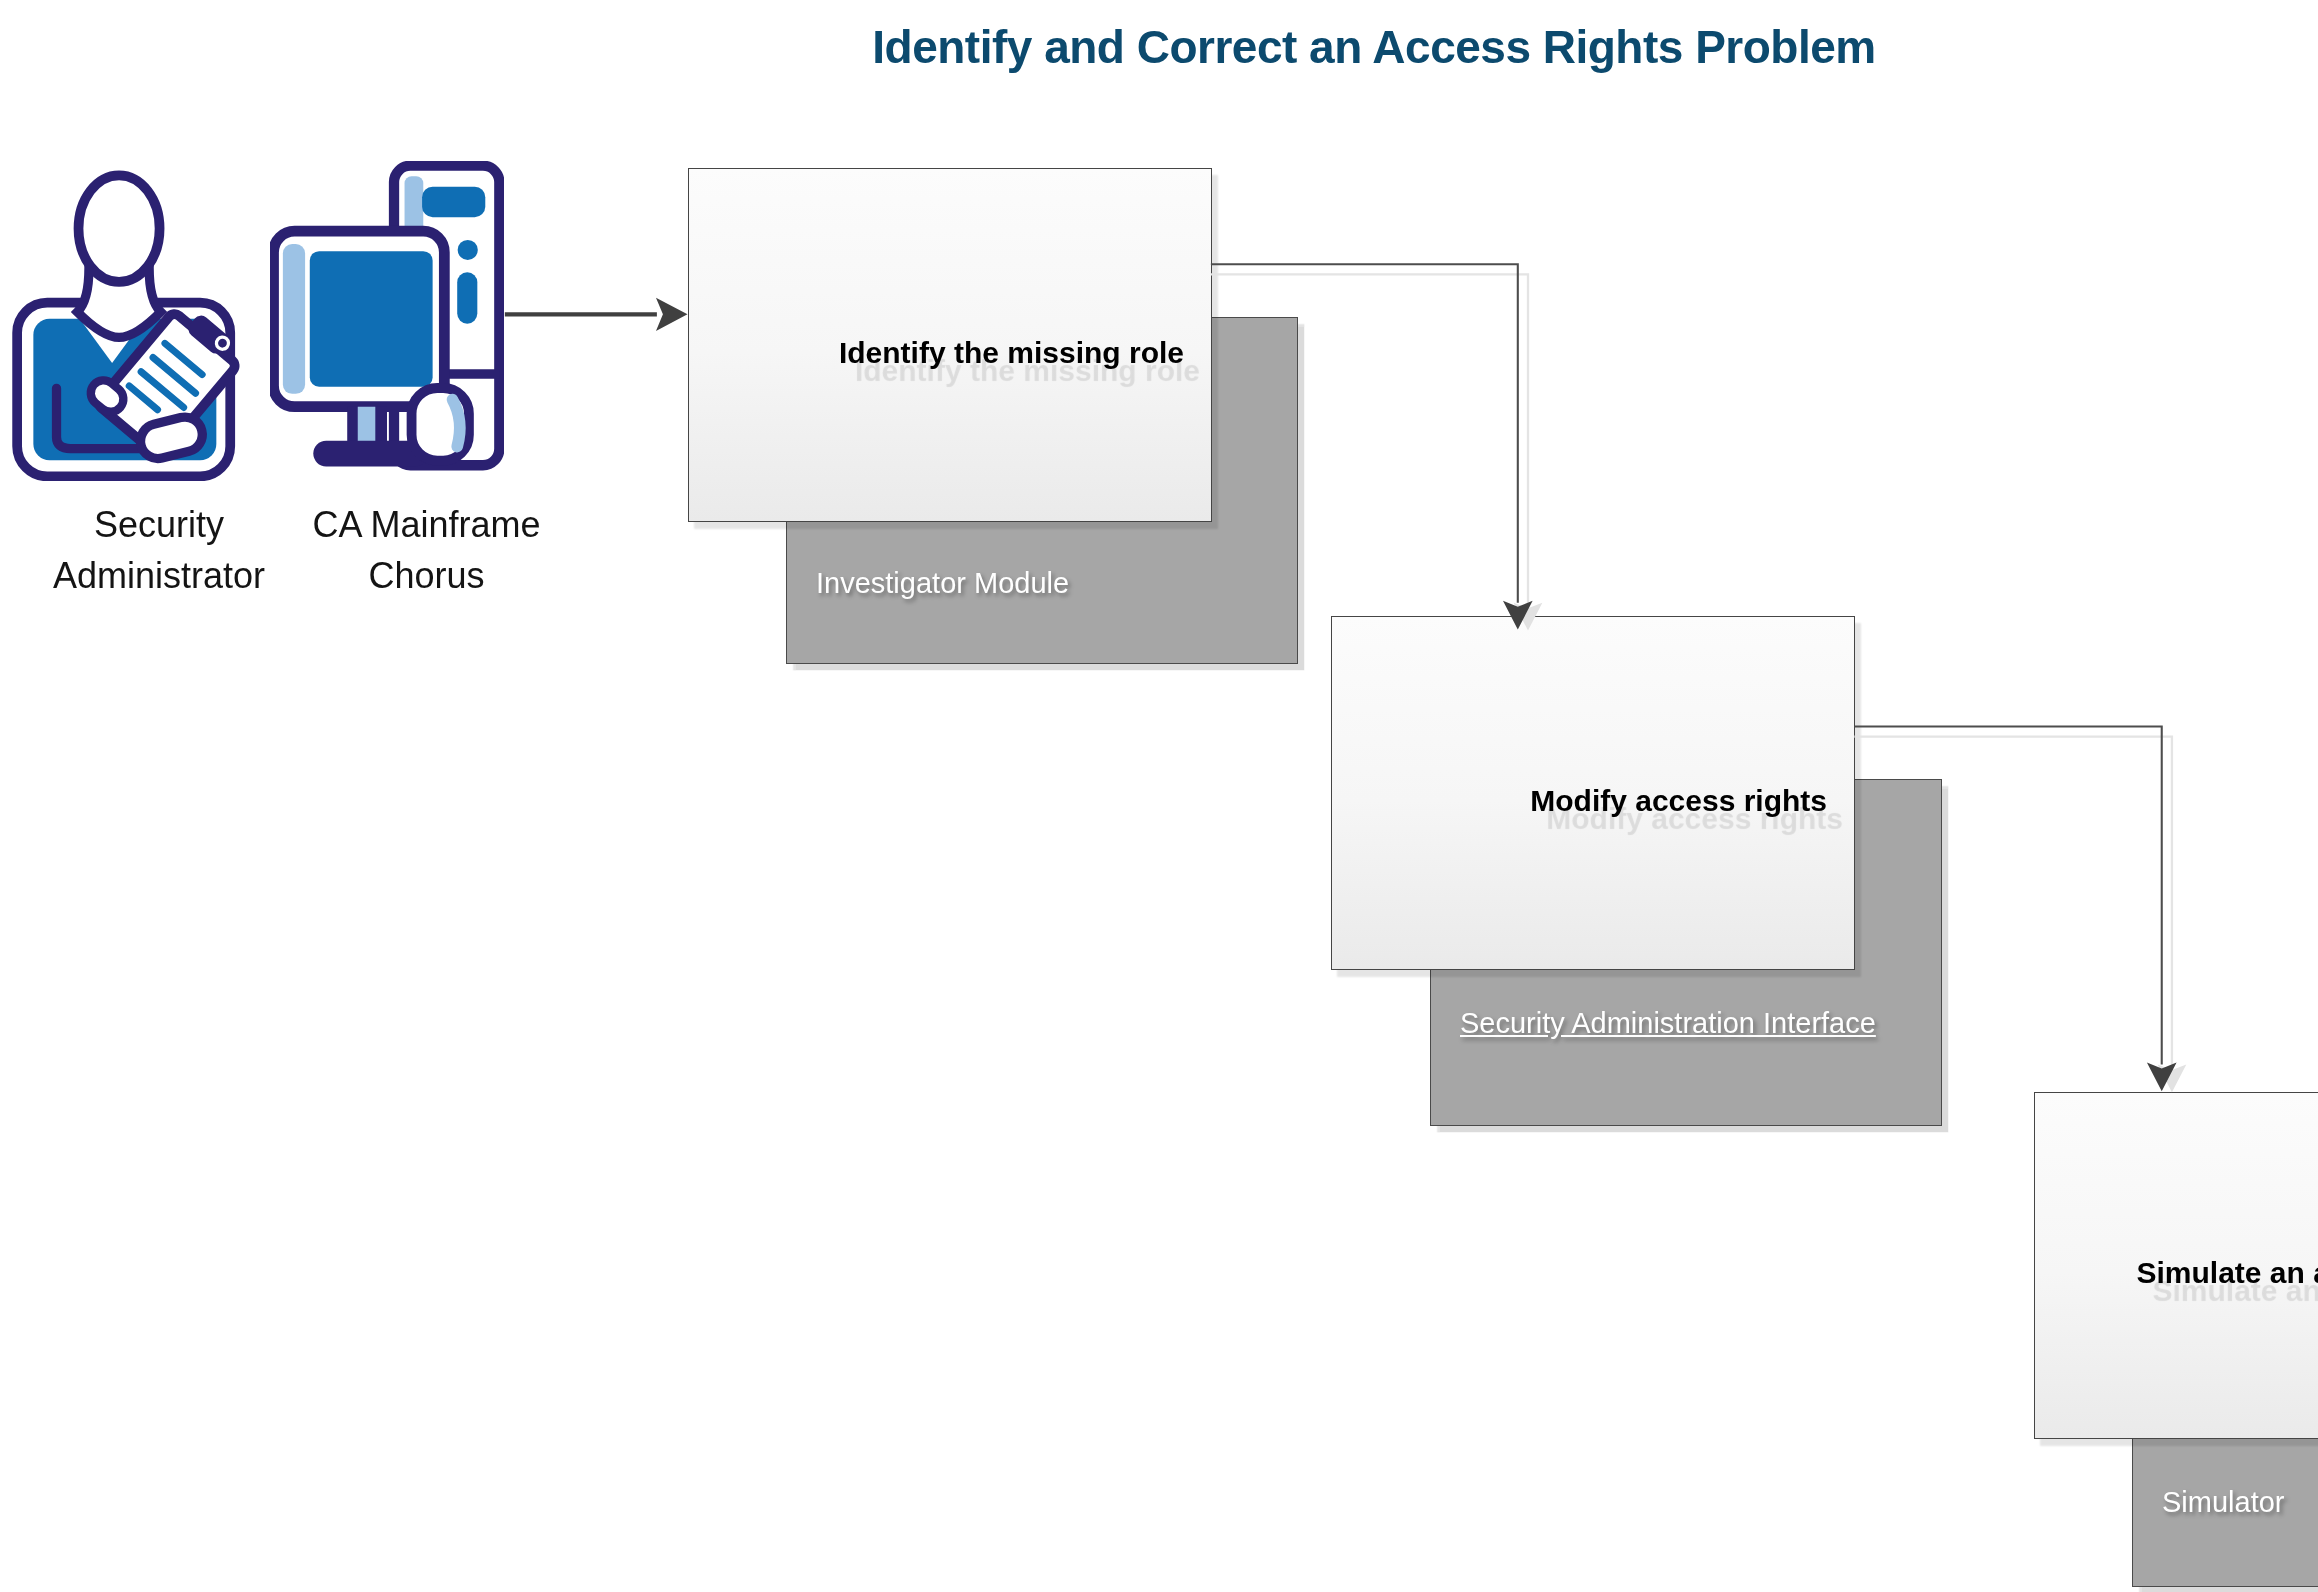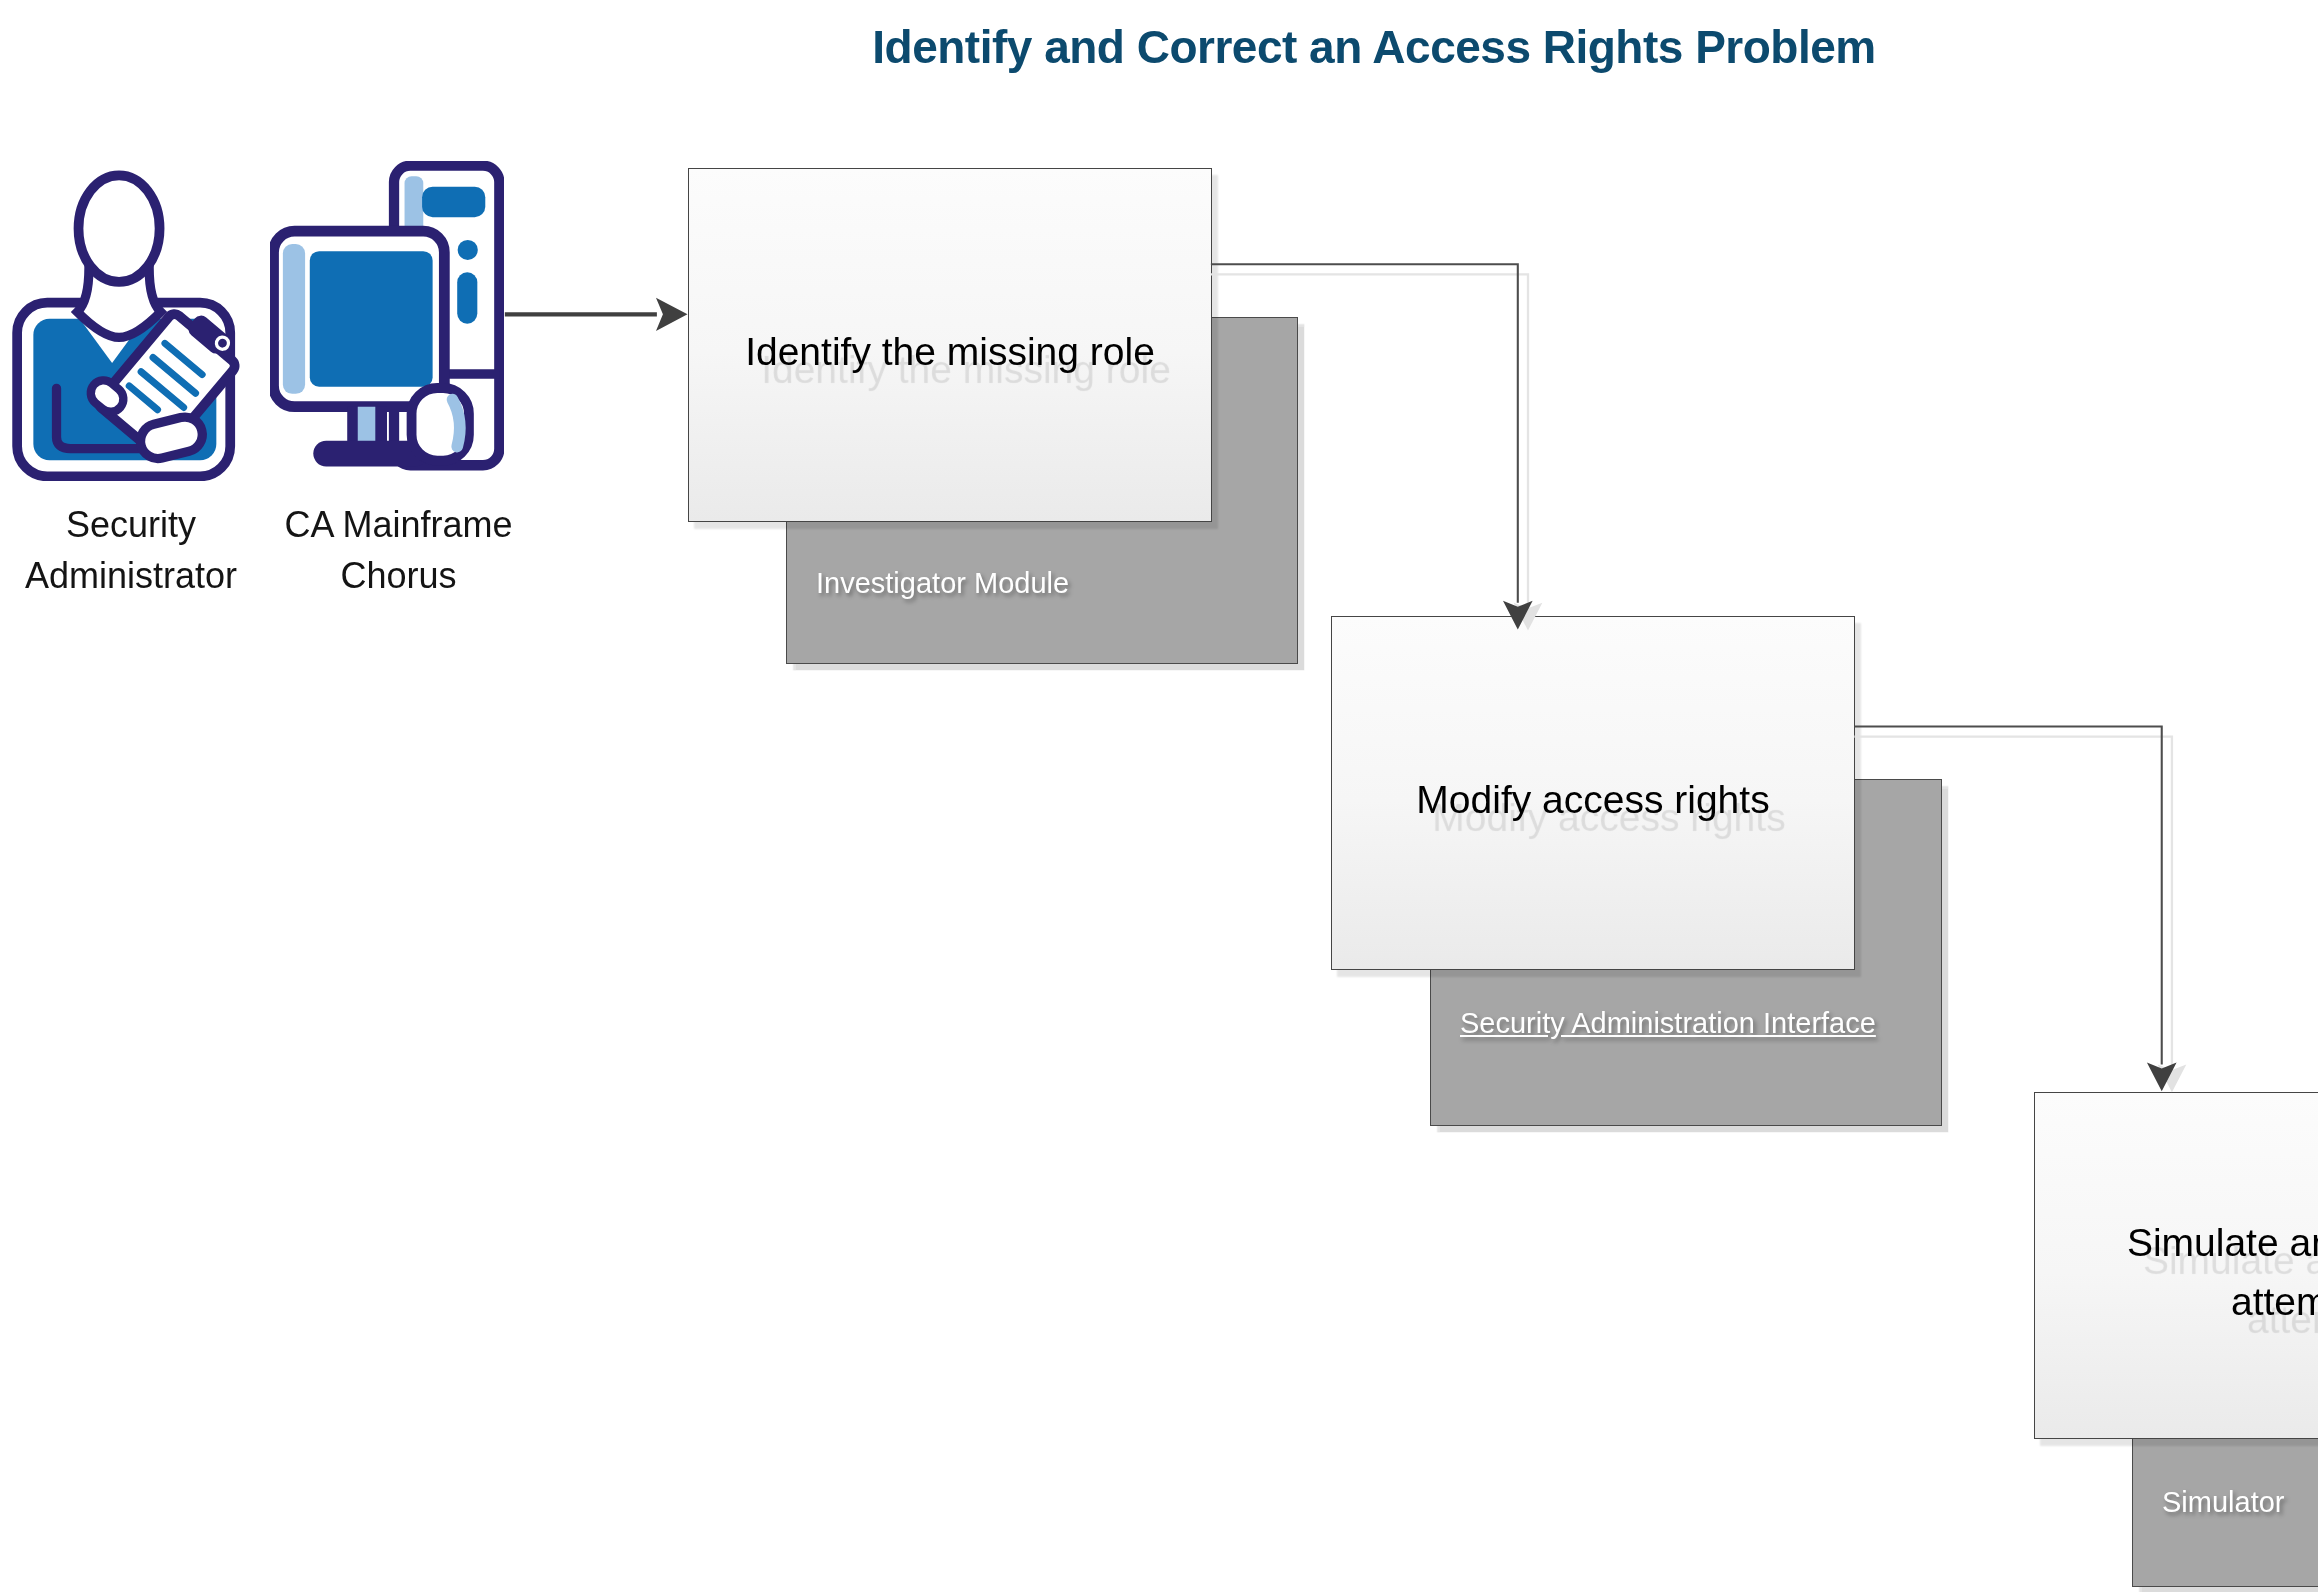--- a/index.html
+++ b/index.html
@@ -19,44 +19,45 @@
     font-size: 46px; font-weight: bold; color: #0c4a6e;
     white-space: nowrap; letter-spacing: -0.5px;
   }
 
   
   .icon-svg { position: absolute; }
   #person-icon   { left: 10.2px;  top: 166px; width: 232px; height: 315px; }
   #computer-icon { left: 270px; top: 161px; width: 234px; height: 323px; }
   .caption {
     position: absolute; text-align: center;
-    font-size: 36px; line-height: 1.42; color: #141414;
+    font-size: 36px; line-height: 1.42; color: #141414; padding-left: 28px;
   }
   #caption-security-admin { left: 0px;   top: 499px; width: 262px; }
   #caption-ca-mainframe   { left: 253px; top: 499px; width: 291px; }
 
   
   .step-box {
     position: absolute;
     width: 522px;
     background: linear-gradient(180deg, #fcfcfc 0%, #f6f6f6 52%, #eaeaea 100%);
     border: 1.4px solid #454545;
     box-shadow: 6px 6.5px 1.9px rgba(0,0,0,0.10);
     z-index: 3;
   }
   #step1 { left: 688px; top: 168px;  height: 352px; }
   #step2 { left: 1331px; top: 616px; height: 352px; }
   #step3 { left: 2034px; top: 1092px; height: 345px; }
   .action-label {
     position: absolute; left: 0; top: 0; right: 0; bottom: 0;
     display: flex; align-items: center; justify-content: center;
     transform: translateY(7.4px);
-    font-size: 39px; line-height: 1.5; color: #000;
-    text-align: center;
+    font-size: 30px; line-height: 1.5; color: #000;
+    text-align: right;
     text-shadow: 16px 17.6px 0.9px rgba(0,0,0,0.10);
+    font-weight: bold;
   }
   .action-label > span { width: 468px; }
 
   
   .module-box {
     position: absolute;
     width: 510px; height: 345px;
     background: #a6a6a6;
     border: 1.4px solid #4a4a4a;
     box-shadow: 7.4px 7.4px 1.4px rgba(0,0,0,0.14);

